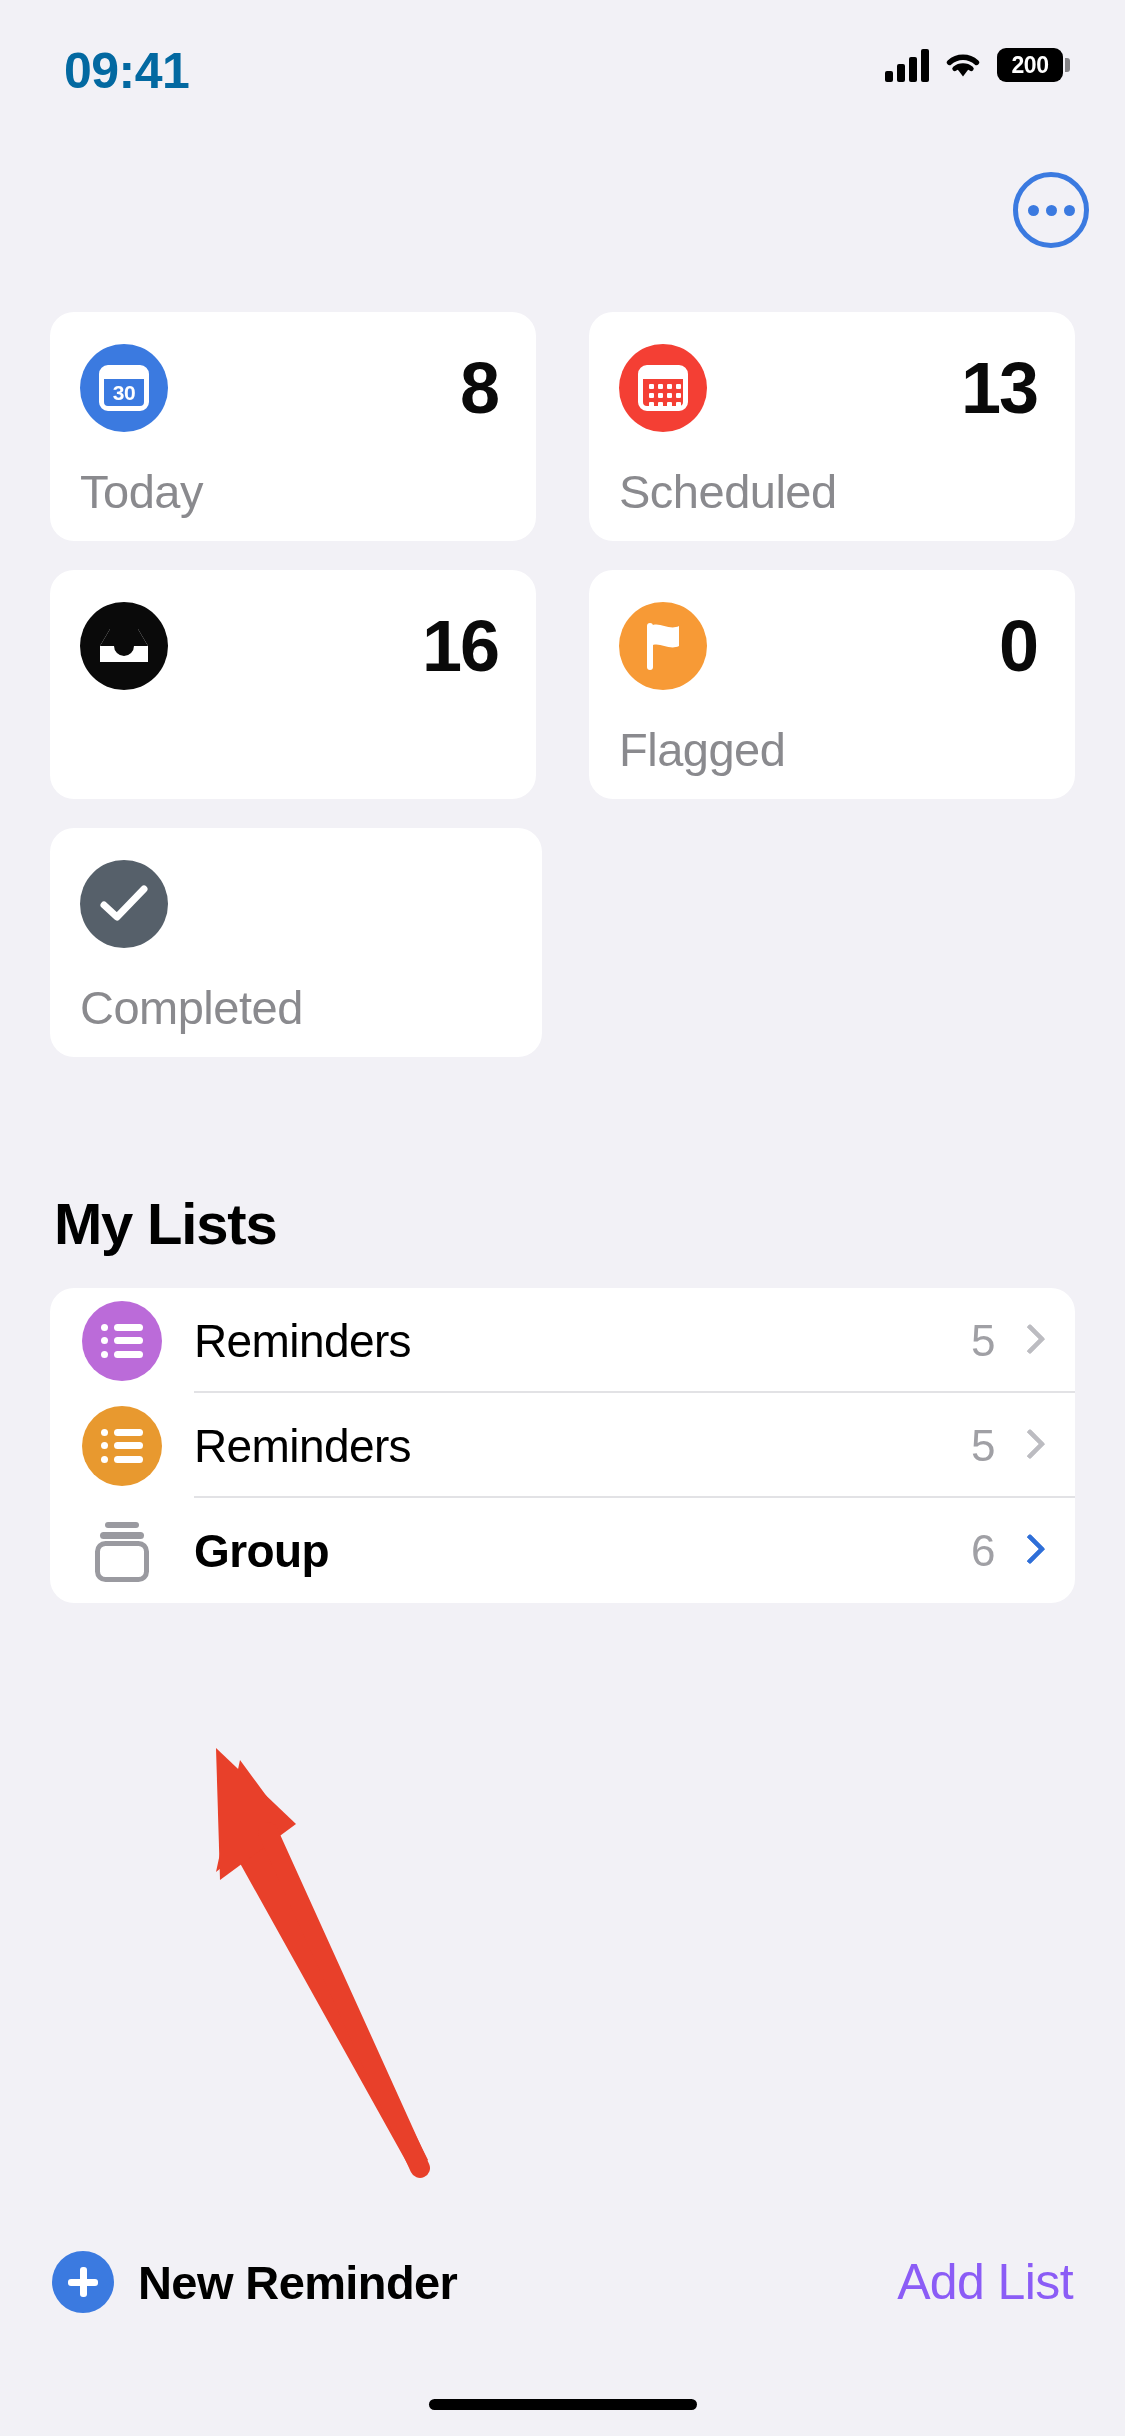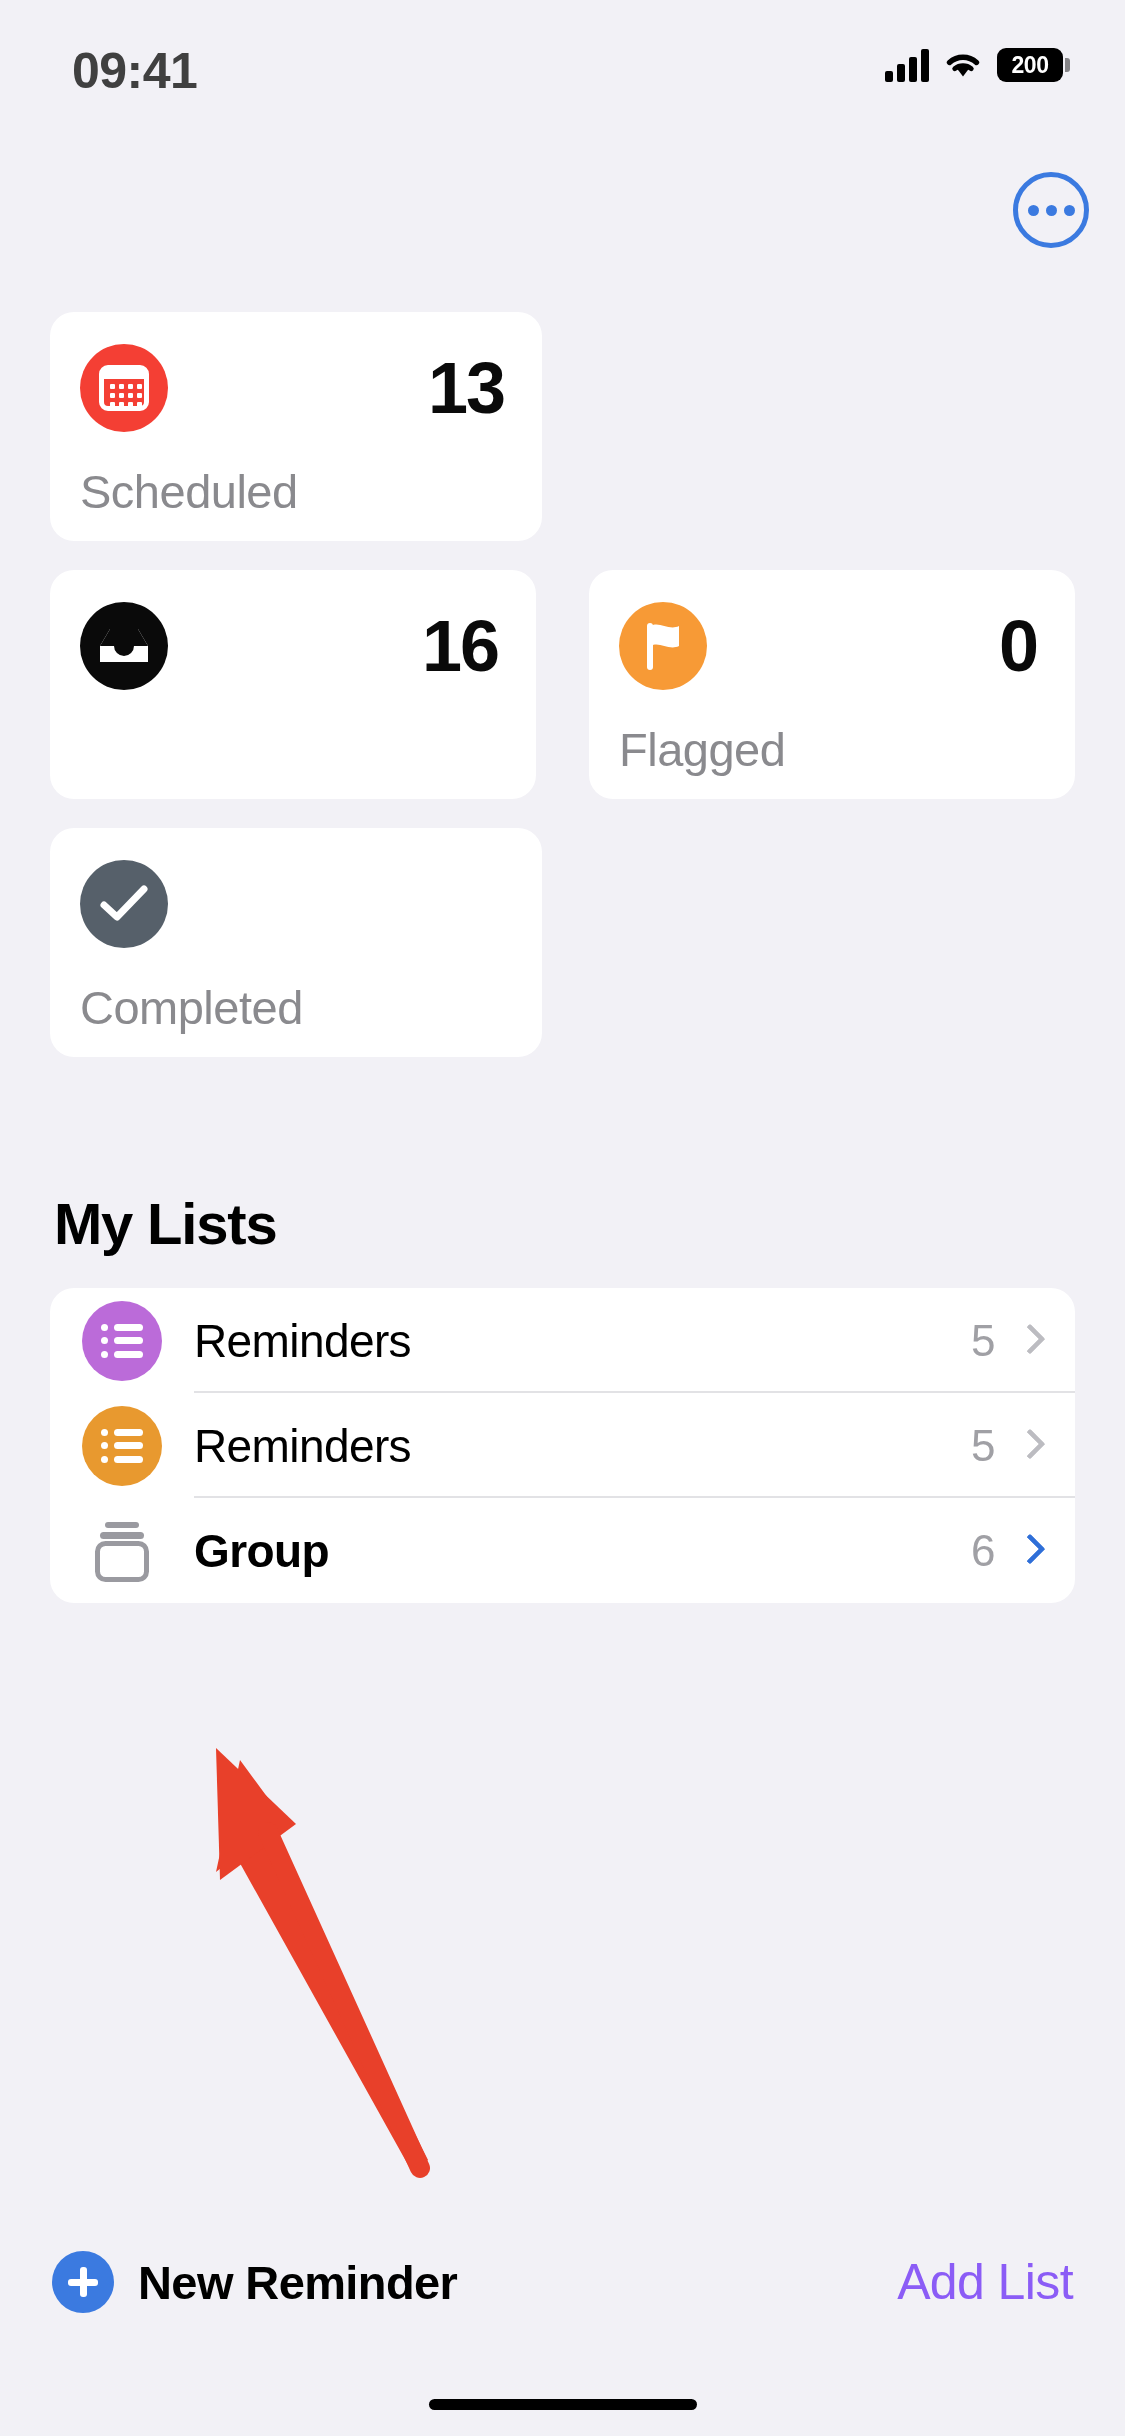--- a/index.html
+++ b/index.html
@@ -17,24 +17,24 @@
     overflow: hidden;
   }
 
   
   #status-bar {
     position: absolute; top: 0; left: 0;
     width: 1125px; height: 140px;
   }
   #status-time {
     position: absolute;
-    left: 72px; top: 42px;
+    left: 64px; top: 42px;
     font-size: 50px;
     font-weight: 700;
-    color: #404040;
+    color: #0369a1;
     letter-spacing: -0.5px;
   }
   #status-right {
     position: absolute;
     right: 62px; top: 48px;
     display: flex;
     align-items: center;
     gap: 14px;
   }
   .cell-bars { display: flex; align-items: flex-end; gap: 4px; height: 34px; }
@@ -260,20 +260,31 @@
   <div id="more-button">
     <i></i>
     <i></i>
     <i></i>
   </div>
 
   <div id="smart-grid">
 
     <div class="card-row">
 
+      <div class="smart-card">
+        <div class="card-top">
+          <div class="badge" style="background:#3b7ae0;">
+            <div class="cal-icon">
+              <div class="daynum">30</div>
+            </div>
+          </div>
+          <div class="card-count">8</div>
+        </div>
+        <div class="card-label">Today</div>
+      </div>
 
       <div class="smart-card">
         <div class="card-top">
           <div class="badge" style="background:#f43f34;">
             <div class="cal-icon">
               <div class="cal-dots">
                 <i></i>
                   <i></i>
                   <i></i>
                   <i></i>

